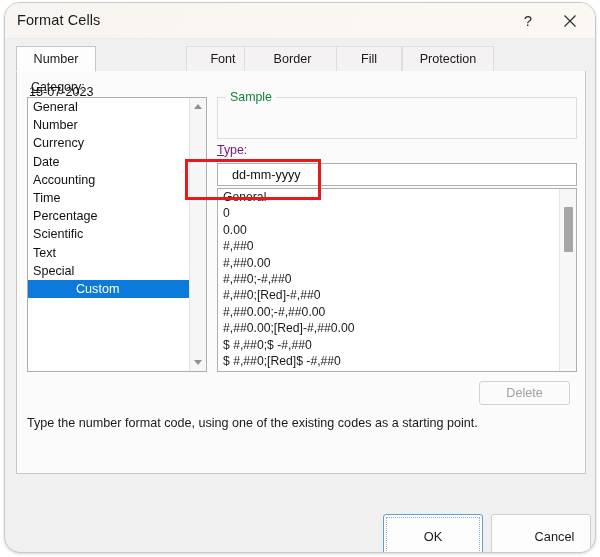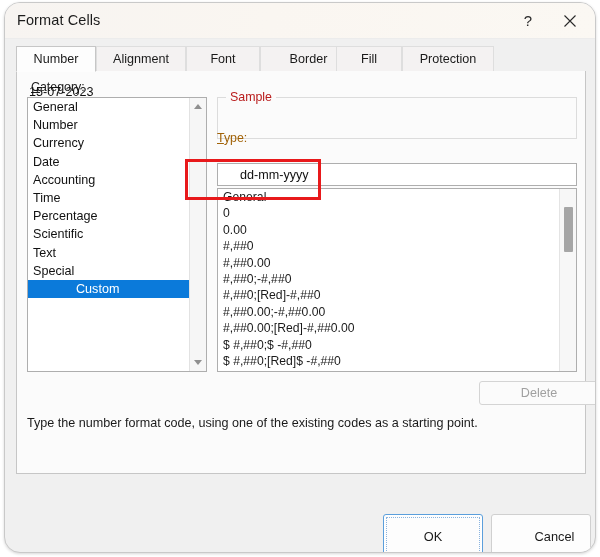--- a/index.html
+++ b/index.html
@@ -180,53 +180,53 @@
     border: 1px solid #dcdcdc;
     box-sizing: border-box;
   }
   #sample-legend {
     position: absolute;
     left: 8px;
     top: -8px;
     padding: 0 4px;
     background: #fbfbfb;
     font-size: 12.4px;
-    color: #b91c1c;
+    color: #15803d;
   }
   #sample-value {
     position: absolute;
     left: 12px;
     top: 14px;
     font-size: 12.6px;
     color: #111;
   }
 
   
   #type-label {
     position: absolute;
     left: 200px;
-    top: 60px;
+    top: 72px;
     font-size: 12.4px;
-    color: #a16207;
+    color: #701a75;
   }
   #type-label u { text-decoration: underline; }
 
   #type-input {
     position: absolute;
     left: 200px;
     top: 92px;
     width: 360px;
     height: 23px;
     background: #ffffff;
     border: 1px solid #aeaeae;
     box-sizing: border-box;
     font-family: "Liberation Sans", sans-serif;
     font-size: 12.6px;
     color: #111;
-    padding: 0 22px;
+    padding: 0 14px;
     outline: none;
   }
 
   
   #format-list {
     position: absolute;
     left: 200px;
     top: 117px;
     width: 360px;
     height: 184px;
@@ -261,21 +261,21 @@
     height: 45px;
     background: #a6a6a6;
     border-radius: 1px;
   }
 
   
   #delete-button {
     position: absolute;
     left: 462px;
     top: 310px;
-    width: 120px;
+    width: 91px;
     height: 24px;
     background: #fbfbfb;
     border: 1px solid #d4d4d4;
     border-radius: 3px;
     box-sizing: border-box;
     font-family: "Liberation Sans", sans-serif;
     font-size: 12.6px;
     color: #a0a0a0;
     cursor: default;
   }
@@ -342,23 +342,22 @@
     <div id="help-button" class="titlebtn">?</div>
     <div id="close-button" class="titlebtn">
       <svg width="14" height="14" viewBox="0 0 14 14" aria-hidden="true">
         <path d="M1.5 1.5 L12.5 12.5 M12.5 1.5 L1.5 12.5" stroke="#2a2a2a" stroke-width="1.1" fill="none"></path>
       </svg>
     </div>
   </div>
 
   <div id="tabstrip">
     <div class="tab active" style="left:0px;width:80px">Number</div>
-    <div class="tab" style="left:80px;width:90px">Alignment</div>
     <div class="tab" style="left:170px;width:74px">Font</div>
-    <div class="tab" style="left:244px;width:97px">Border</div>
+    <div class="tab" style="left:228px;width:97px">Border</div>
     <div class="tab" style="left:320px;width:66px">Fill</div>
     <div class="tab" style="left:386px;width:92px">Protection</div>
   </div>
 
   <div id="panel">
 
     <div id="category-label"><u>C</u>ategory:</div>
 
     <div id="category-list">
       <div id="cat-items">

